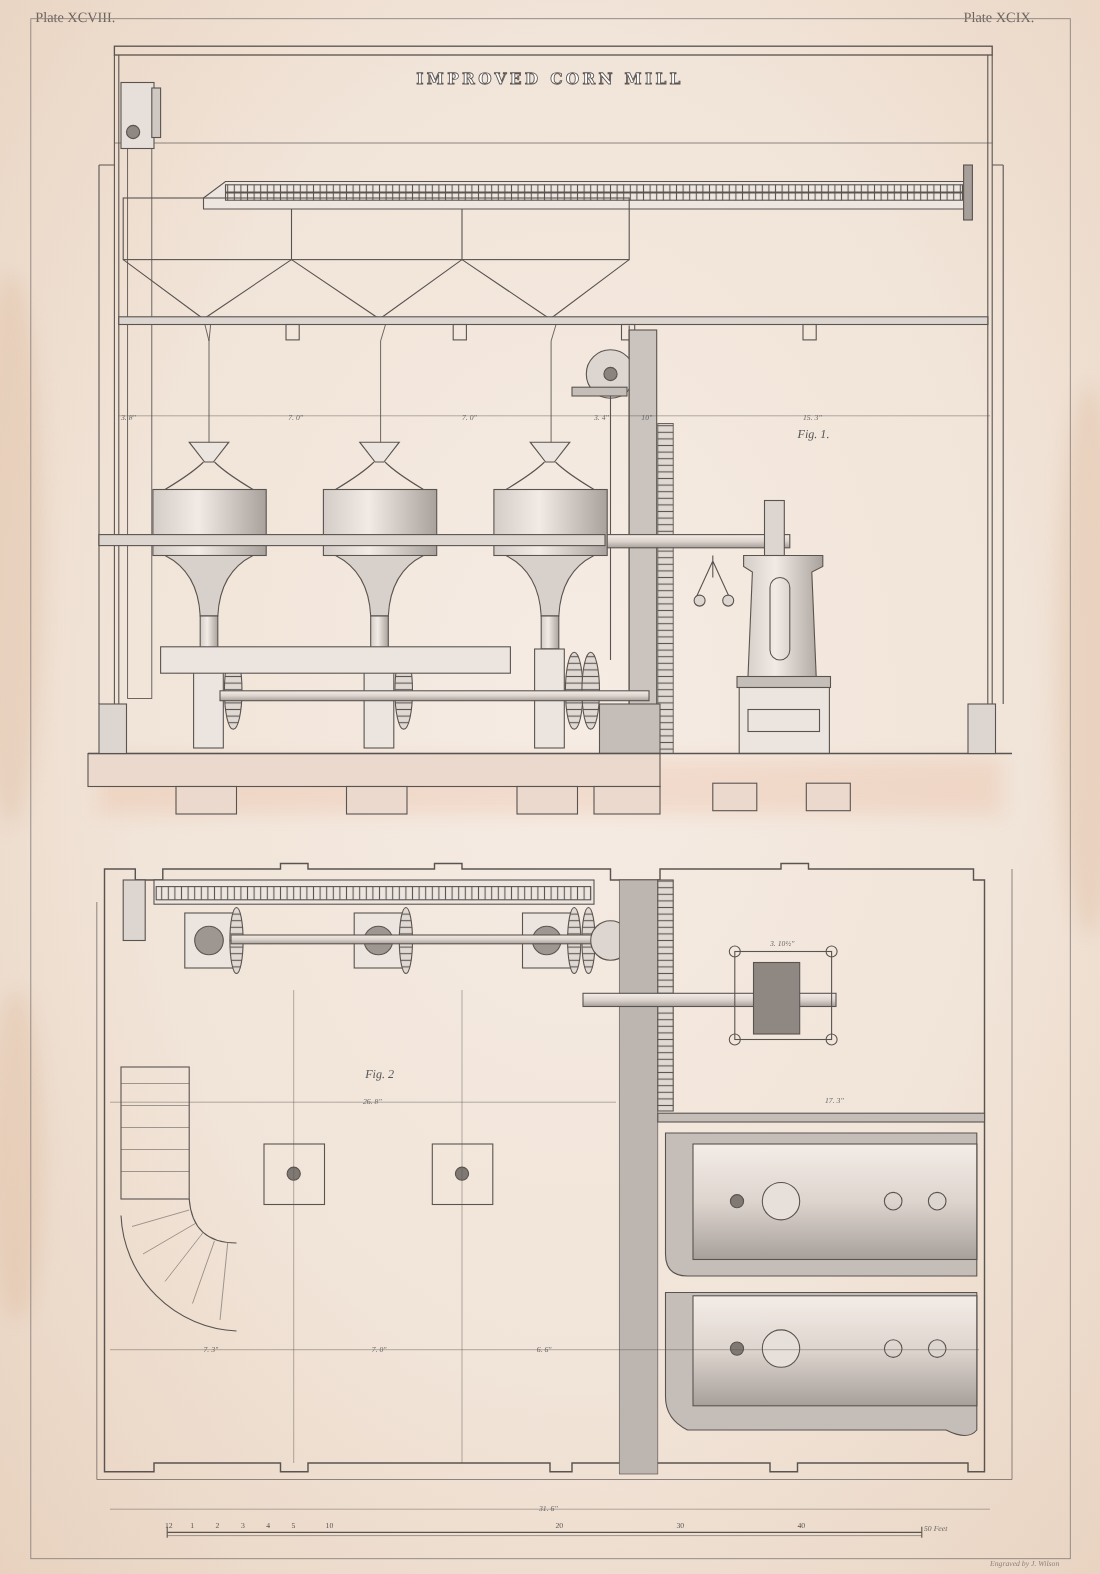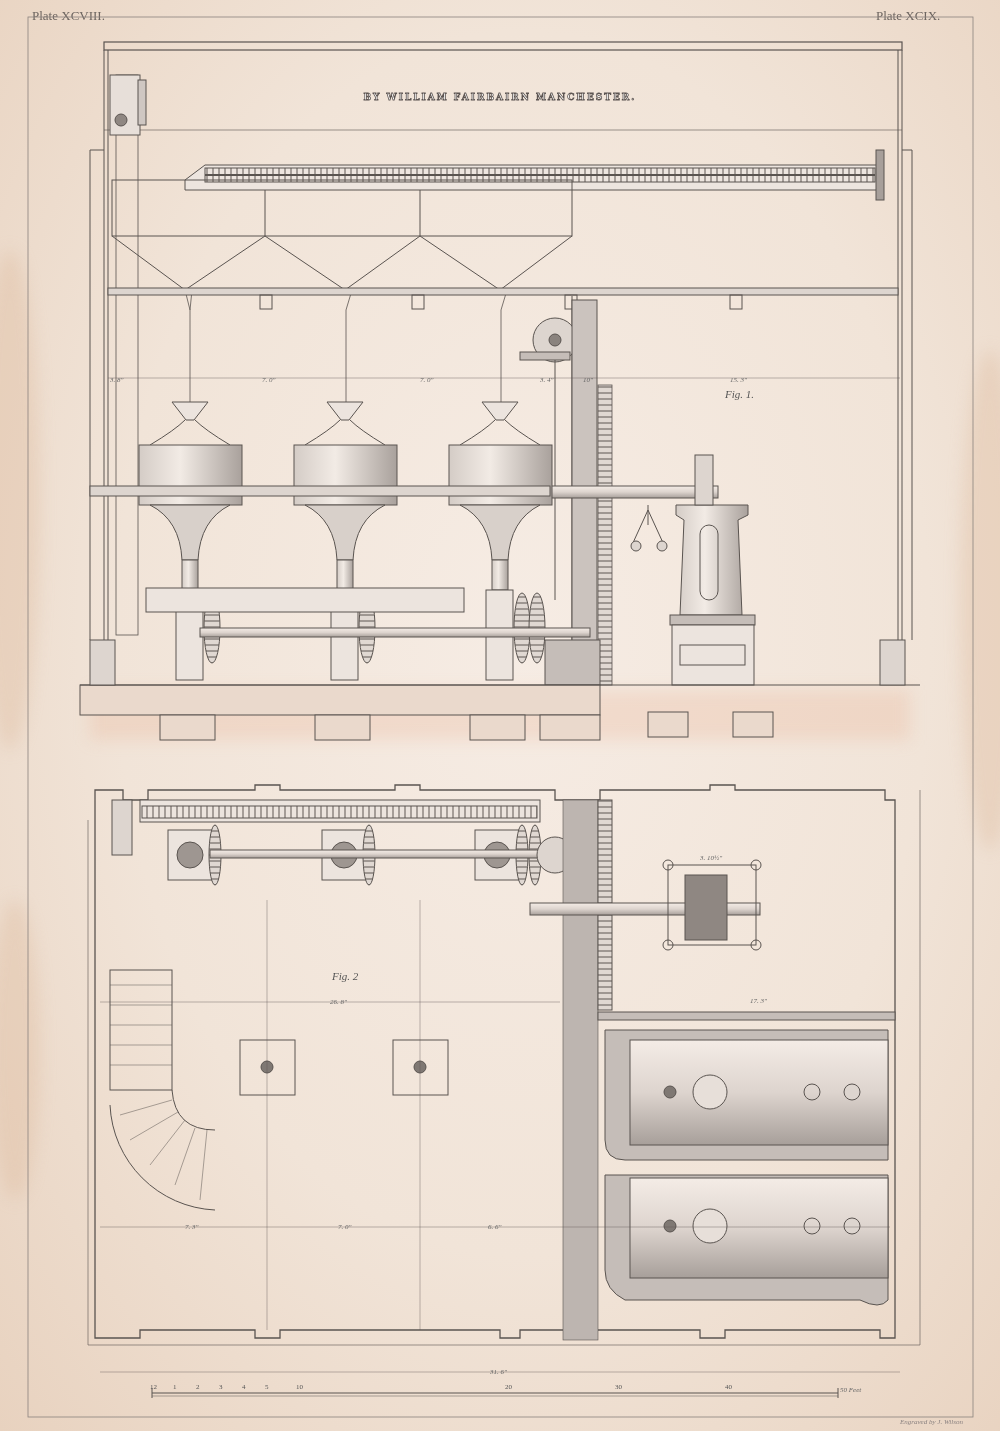--- a/index.html
+++ b/index.html
@@ -19,21 +19,21 @@
 
 <div class="page">
   <div class="stain" style="left:-20px;top:250px;width:60px;height:500px;"></div>
   <div class="stain" style="left:960px;top:350px;width:60px;height:500px;"></div>
   <div class="stain" style="left:-10px;top:900px;width:50px;height:300px;"></div>
   <div class="stain" style="left:90px;top:690px;width:820px;height:50px;background:rgba(230,170,140,0.25);border-radius:0;"></div>
 
   <div class="plate-lbl" style="left:32px;">Plate XCVIII.</div>
   <div class="plate-lbl" style="left:876px;">Plate XCIX.</div>
 
-  <div class="title" style="top:92px;font-size:9px;letter-spacing:2px;">BY WILLIAM FAIRBAIRN MANCHESTER.</div>
+  <div class="title" style="top:64px;font-size:14px;">IMPROVED CORN MILL</div>
 
   <svg width="1000" height="1431" viewBox="0 0 1000 1431">
     <defs>
       <linearGradient id="cyl" x1="0" x2="0" y1="0" y2="1">
         <stop offset="0" stop-color="#f4ece6"></stop>
           <stop offset="0.5" stop-color="#ddd4ce"></stop>
           <stop offset="1" stop-color="#a79f9a"></stop>
       </linearGradient>
       <linearGradient id="cylv" x1="0" x2="1" y1="0" y2="0">
         <stop offset="0" stop-color="#d4ccc6"></stop>

